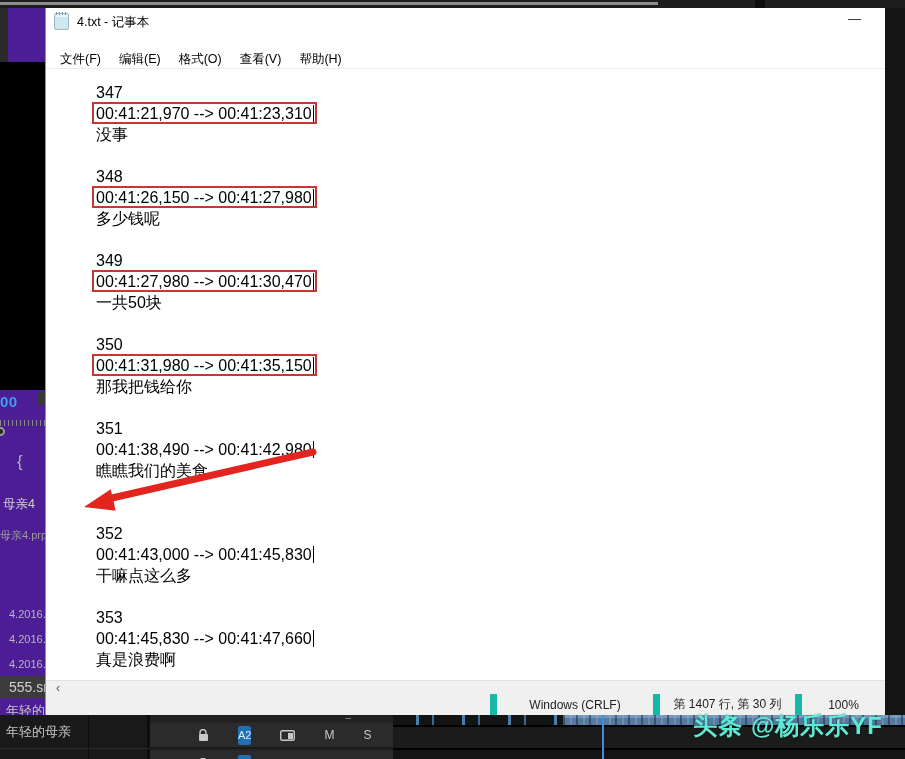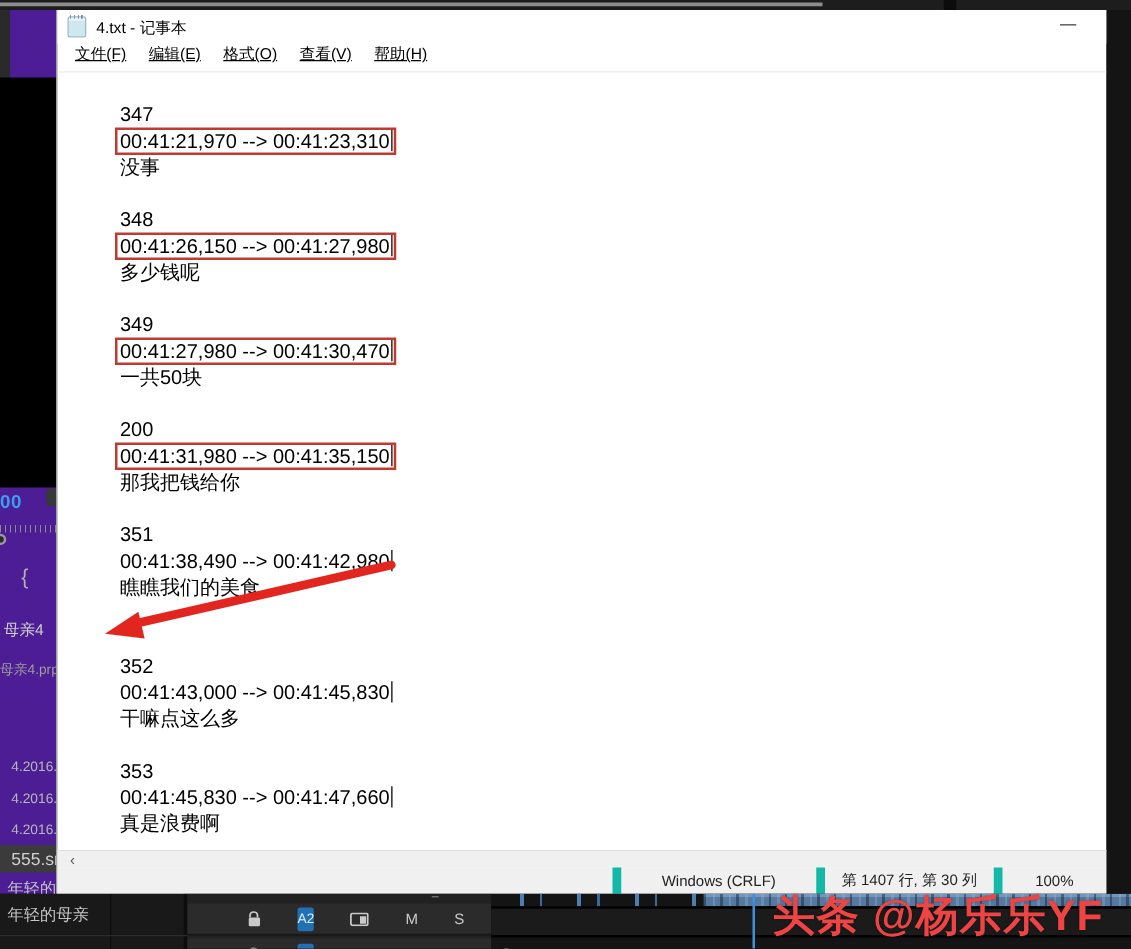--- a/index.html
+++ b/index.html
@@ -32,22 +32,22 @@
   
   .notepad { position:absolute; left:45px; top:8px; width:840px; height:707px; background:#fff;
     border-left:1px solid #949494; z-index:2; color:#000; }
   .titlebar { position:absolute; left:0; top:0; width:100%; height:27px; background:#fff; }
   .np-icon { position:absolute; left:8px; top:5px; width:15px; height:17px;
     background:linear-gradient(180deg,#eaf3f7 0 3px,#cfe7ef 3px 100%); border:1px solid #9db8c2; border-radius:2px; }
   .np-icon::before { content:""; position:absolute; left:1px; top:-2px; width:11px; height:3px;
     background:repeating-linear-gradient(90deg,#7f9aa5 0 1px,transparent 1px 3px); }
   .np-title { position:absolute; left:31px; top:6px; font-size:12.5px; color:#000; white-space:nowrap; }
   .min-btn { position:absolute; right:24px; top:3px; font-size:13px; color:#1a1a1a; }
-  .menubar { position:absolute; left:0; top:27px; width:100%; height:23px; display:flex; align-items:flex-start;
-    padding-left:5px; border-bottom:1px solid #ececec;text-decoration:underline; }
+  .menubar { position:absolute; left:0; top:38px; width:100%; height:23px; display:flex; align-items:flex-end;
+    padding-left:5px; border-bottom:1px solid #ececec; }
   .menu-item { font-size:12.5px; color:#000; padding:0 9px; white-space:nowrap; }
 
   .content { position:absolute; left:0; top:50px; width:100%; height:622px; overflow:hidden;
     padding:24px 0 0 5px; font-size:16px; line-height:21px; color:#000; }
   .entry { margin-bottom:21px; }
   .entry.gap { margin-bottom:42px; }
   .line { height:21px; white-space:nowrap;margin-left:45px; }
   .t { position:relative; display:inline; }
   .t.boxed::after { content:""; position:absolute; left:-4px; right:-5px; top:-3px; bottom:-2px;
     border:2px solid #c13a32; pointer-events:none; }
@@ -84,21 +84,21 @@
     background:linear-gradient(180deg,#7397bc 0 3px,#56799f 3px 10px); }
   .wave-dense::after { content:""; position:absolute; inset:0;
     background:repeating-linear-gradient(90deg,rgba(20,30,45,.45) 0 2px,transparent 2px 7px,rgba(150,180,210,.35) 7px 9px,transparent 9px 13px); }
   .lane-sep1 { position:absolute; left:0; top:10px; width:512px; height:2px; background:#000; }
   .lane-mid { position:absolute; left:0; top:12px; width:512px; height:21px; background:#1b1b1b; }
   .lane-sep2 { position:absolute; left:0; top:33px; width:512px; height:2px; background:#000; }
   .playhead { position:absolute; left:209px; top:0; width:2px; height:44px; background:#3f8fe0; }
 
   
   .arrow-svg { position:absolute; left:0; top:0; z-index:4; pointer-events:none; }
-  .watermark { position:absolute; right:22px; top:710px; z-index:5; color:#ef4444; font-size:34px; font-weight:800;
+  .watermark { position:absolute; right:22px; top:710px; z-index:5; color:#5eead4; font-size:24px; font-weight:800;
     letter-spacing:1px; white-space:nowrap; text-shadow:0 0 2px rgba(0,0,0,.35); }
 </style>
 </head>
 <body>
 
 <div class="stage">
 
   <div class="top-bar">
     <div class="top-thumb"></div>
     <div class="top-notch"></div>
@@ -147,21 +147,21 @@
     <div class="line txt">多少钱呢</div>
   </div>
 
   <div class="entry">
     <div class="line idx">349</div>
     <div class="line time"><span class="t boxed">00:41:27,980 --&gt; 00:41:30,470</span><span class="caret" hidden=""></span></div>
     <div class="line txt">一共50块</div>
   </div>
 
   <div class="entry">
-    <div class="line idx">200</div>
+    <div class="line idx">350</div>
     <div class="line time"><span class="t boxed">00:41:31,980 --&gt; 00:41:35,150</span><span class="caret" hidden=""></span></div>
     <div class="line txt">那我把钱给你</div>
   </div>
 
   <div class="entry gap">
     <div class="line idx">351</div>
     <div class="line time"><span class="t">00:41:38,490 --&gt; 00:41:42,980</span><span class="caret"></span></div>
     <div class="line txt">瞧瞧我们的美食</div>
   </div>
 

